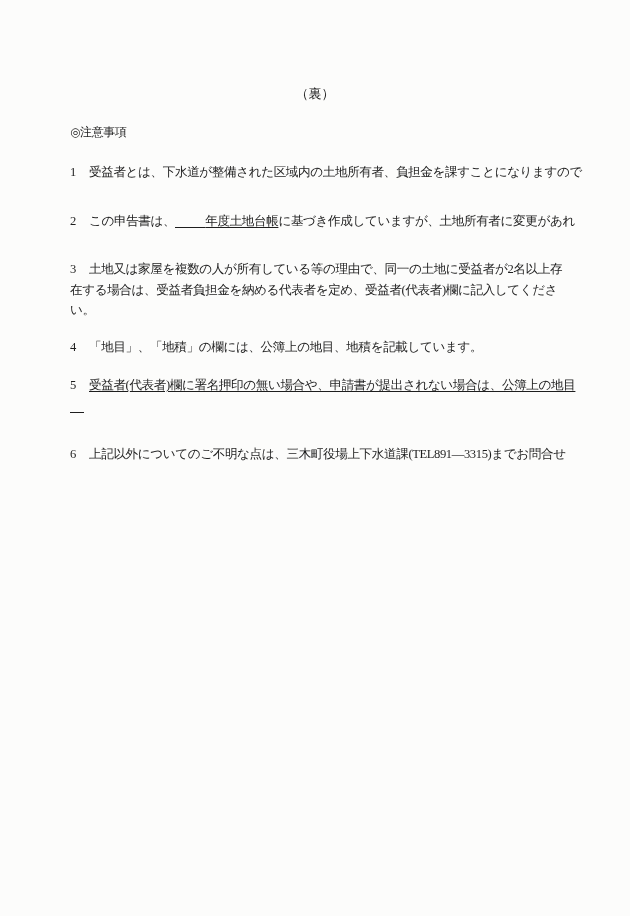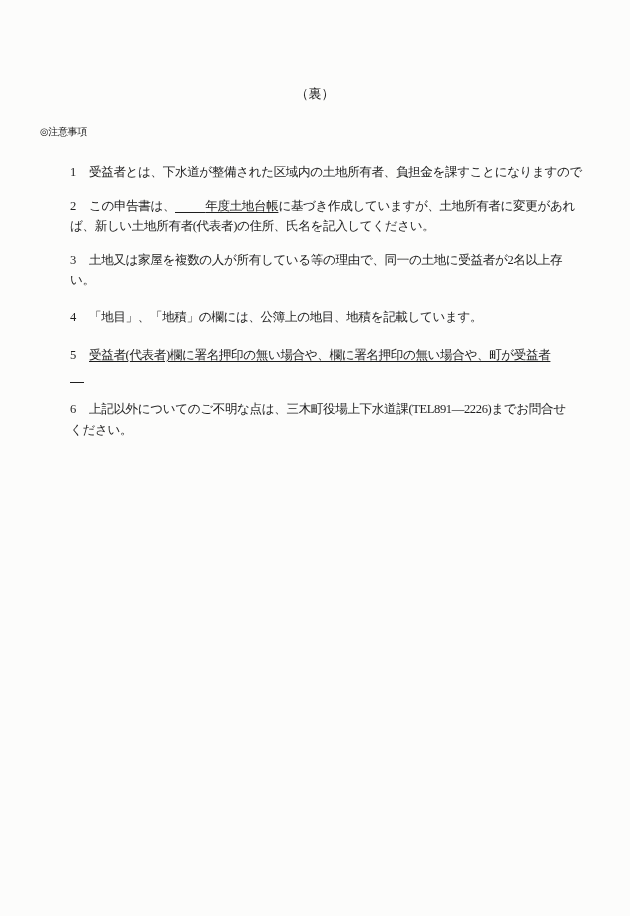--- a/index.html
+++ b/index.html
@@ -18,34 +18,34 @@
     height: 916px;
     padding-top: 84px;
     overflow: hidden;
   }
   .page-label {
     text-align: center;
     font-size: 13px;
     line-height: 20px;
   }
   .section-title {
-    margin: 18px 0 0 40px;
-    font-size: 10px;
+    margin: 18px 0 0 70px;
+    font-size: 12px;
     line-height: 20px;
     letter-spacing: -0.4px;
   }
   .notes {
     margin: 20px 62px 0 70px;
   }
   .note {
     font-size: 12.6px;
     line-height: 20.5px;
     letter-spacing: -0.4px;
   }
-  .note + .note { margin-top: 13px; }
+  .note + .note { margin-top: 28px; }
   .note:nth-child(4) { margin-top: 16px; }
   .note:nth-child(5) { margin-top: 18px; }
   .note-line { white-space: pre; }
   .note-num {
     display: inline-block;
     width: 19px;
     letter-spacing: 0;
   }
   .u {
     text-decoration: underline;
@@ -64,31 +64,30 @@
 
 <div class="page">
   <div class="page-label">（裏）</div>
   <div class="section-title">◎注意事項</div>
   <div class="notes">
       <div class="note">
         <div class="note-line first"><span class="note-num">1</span><span>受益者とは、下水道が整備された区域内の土地所有者、負担金を課すことになりますので</span></div>
       </div>
       <div class="note">
         <div class="note-line first"><span class="note-num">2</span><span>この申告書は、</span><span class="blank u-b" style="width: 30px;"></span><span class="u">年度土地台帳</span><span>に基づき作成していますが、土地所有者に変更があれ</span></div>
-        <div class="note-line"><span>ば、新しい土地所有者(代表者)の住所、氏名を記入してください。</span></div>
       </div>
       <div class="note">
         <div class="note-line first"><span class="note-num">3</span><span>土地又は家屋を複数の人が所有している等の理由で、同一の土地に受益者が2名以上存</span></div>
+        <div class="note-line"><span>在する場合は、受益者負担金を納める代表者を定め、受益者(代表者)欄に記入してくださ</span></div>
         <div class="note-line"><span>い。</span></div>
       </div>
       <div class="note">
         <div class="note-line first"><span class="note-num">4</span><span>「地目」、「地積」の欄には、公簿上の地目、地積を記載しています。</span></div>
       </div>
       <div class="note">
-        <div class="note-line first"><span class="note-num">5</span><span class="u">受益者(代表者)欄に署名押印の無い場合や、欄に署名押印の無い場合や、町が受益者</span></div>
+        <div class="note-line first"><span class="note-num">5</span><span class="u">受益者(代表者)欄に署名押印の無い場合や、申請書が提出されない場合は、公簿上の地目</span></div>
         <div class="note-line"><span class="blank u-b" style="width: 14px;"></span></div>
       </div>
       <div class="note">
-        <div class="note-line first"><span class="note-num">6</span><span>上記以外についてのご不明な点は、三木町役場上下水道課(TEL891―2226)までお問合せ</span></div>
-        <div class="note-line"><span>ください。</span></div>
+        <div class="note-line first"><span class="note-num">6</span><span>上記以外についてのご不明な点は、三木町役場上下水道課(TEL891―3315)までお問合せ</span></div>
       </div>
     </div>
 </div>
 
 </body></html>

